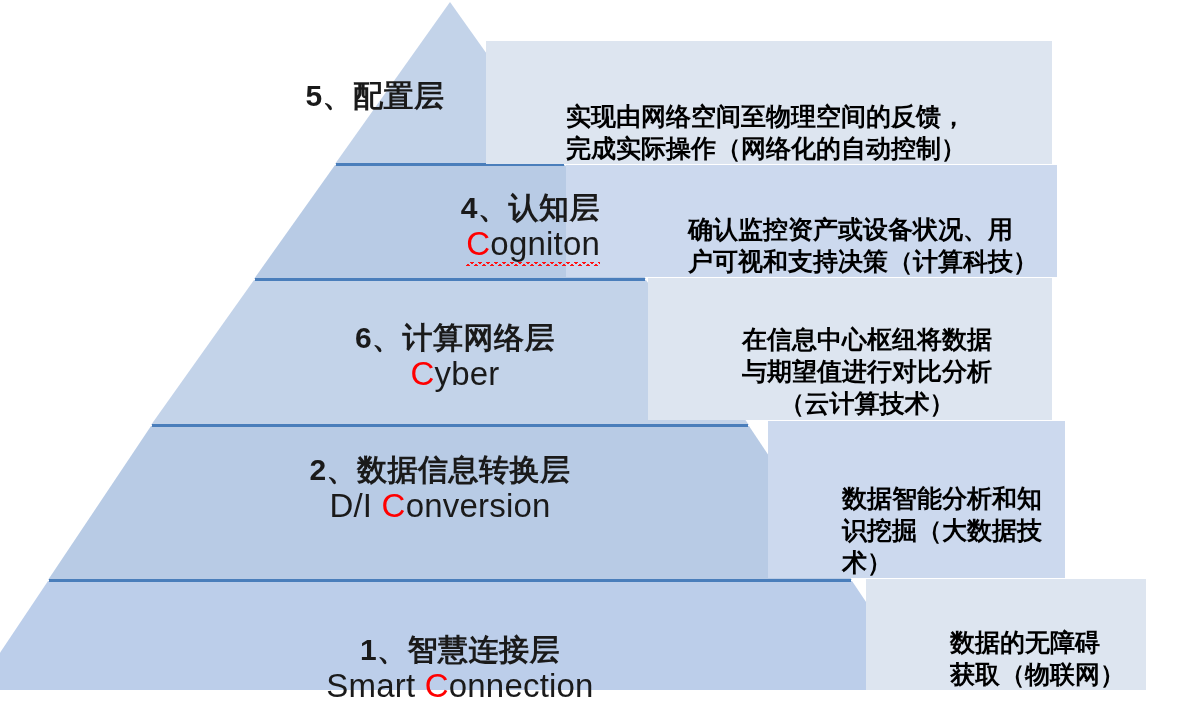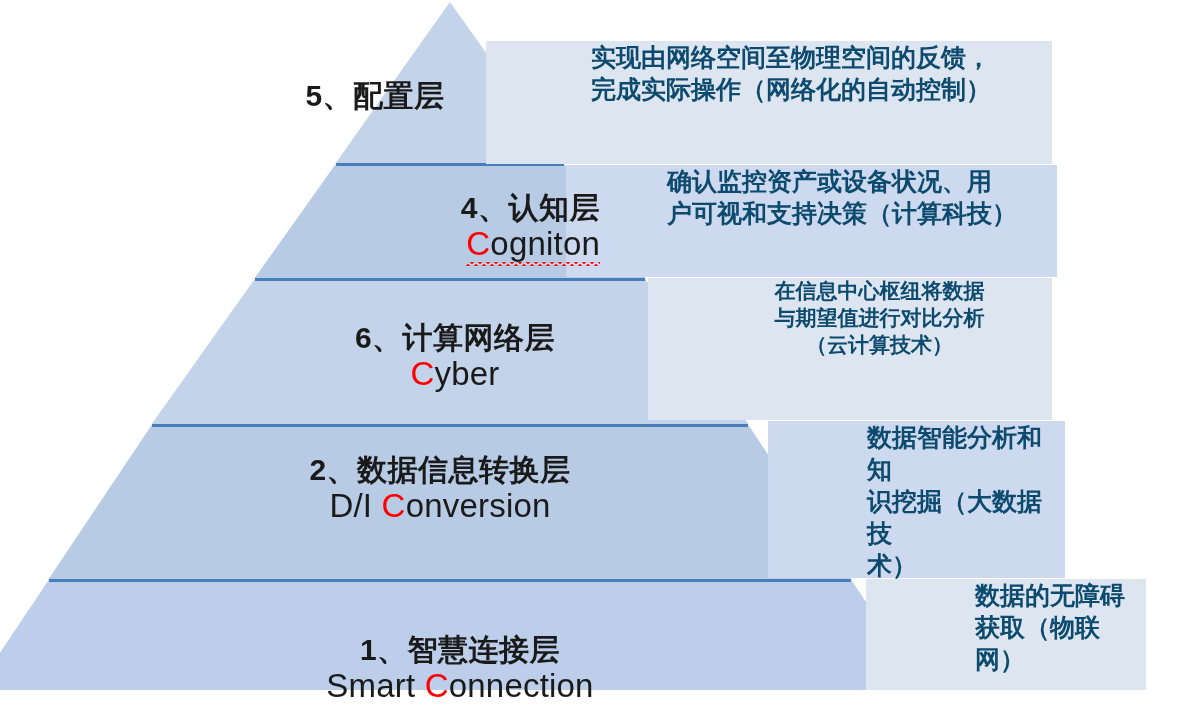--- a/index.html
+++ b/index.html
@@ -29,23 +29,22 @@
     top: 0;
     width: 1181px;
     height: 710px;
   }
 
   
   .panel {
     position: absolute;
     box-sizing: border-box;
     display: flex;
-    align-items: flex-start;
-    color: #0c4a6e;
-    padding-left: 25px;
+    align-items: flex-end;
+    color: #000000;
   }
   .panel .panel-text {
     width: 100%;
     line-height: 1.28;
     white-space: pre-line;
     font-weight: 600;
   }
 
   #panel-5 {
     left: 486px; top: 41px; width: 566px; height: 123px;
@@ -55,30 +54,30 @@
     padding-left: 80px; padding-right: 14px;
     font-size: 25px; text-align: left;
   }
 
   #panel-4 {
     left: 566px; top: 165px; width: 491px; height: 112px;
     background: #ccd9ee;
   }
   #panel-4 .panel-text {
     padding-left: 76px; padding-right: 12px;
-    font-size: 25px; text-align: left;
+    font-size: 25px; text-align: left; margin-left: 46px;
   }
 
   #panel-3 {
     left: 648px; top: 278px; width: 404px; height: 142px;
     background: #dde5f0;
   }
   #panel-3 .panel-text {
     padding-left: 44px; padding-right: 10px;
-    font-size: 21px; text-align: center; font-family: Liberation Serif, serif;
+    font-size: 25px; text-align: center; font-family: Liberation Serif, serif;
   }
 
   #panel-2 {
     left: 768px; top: 421px; width: 297px; height: 157px;
     background: #ccd9ee;
   }
   #panel-2 .panel-text {
     padding-left: 74px; padding-right: 12px;
     font-size: 25px; text-align: left;
   }

